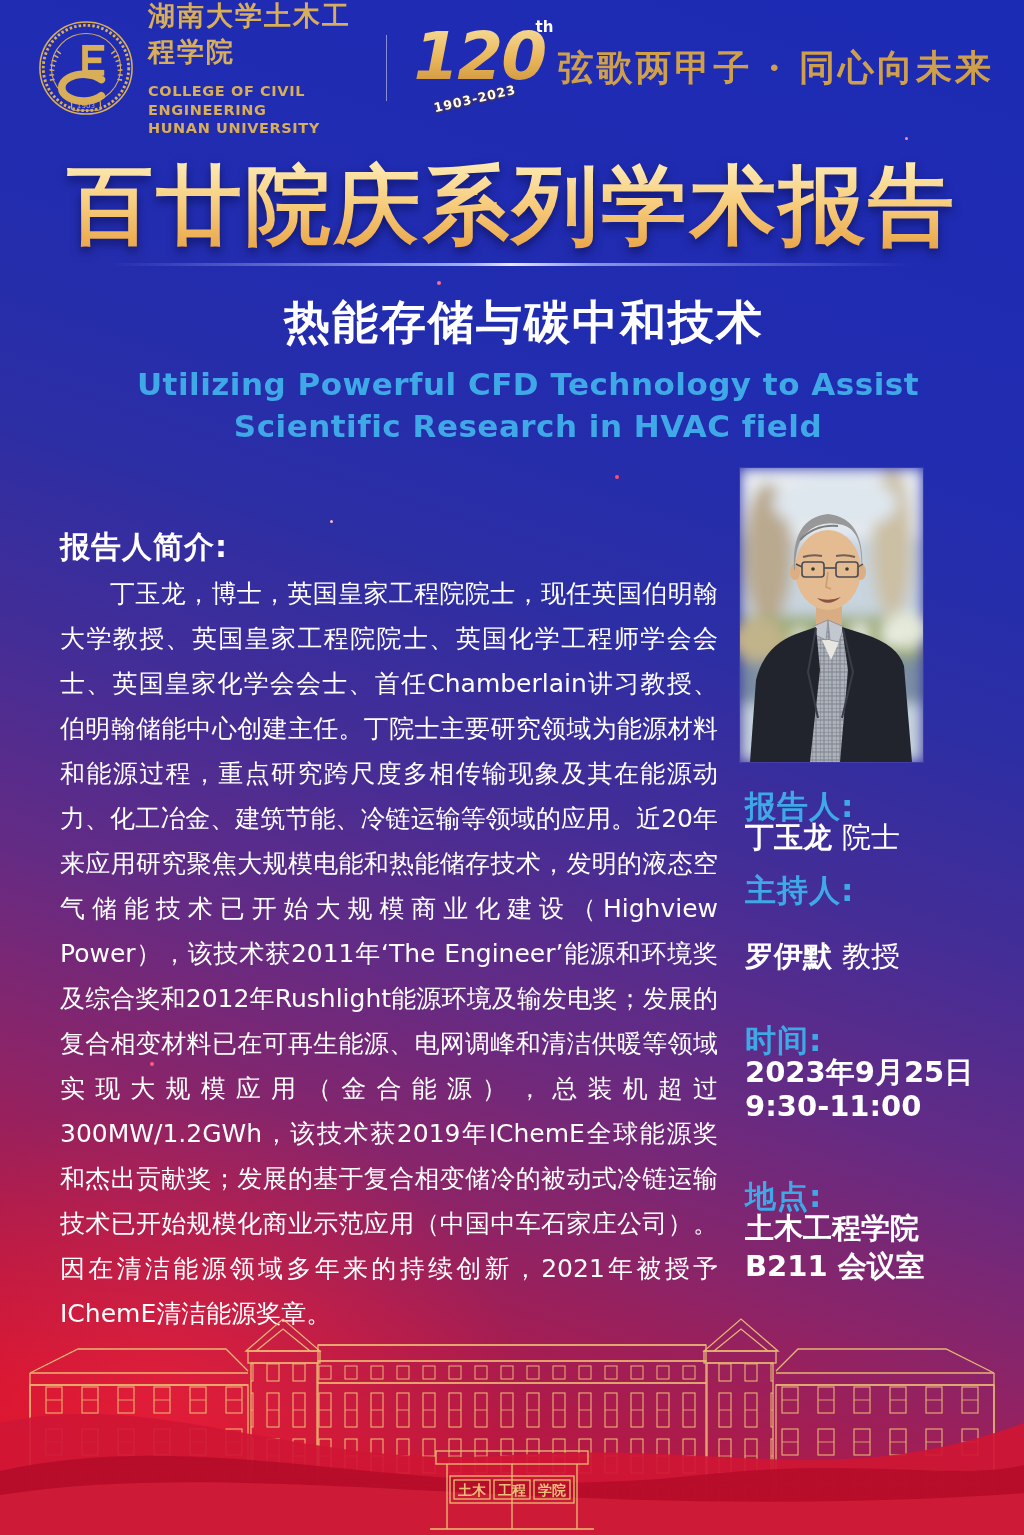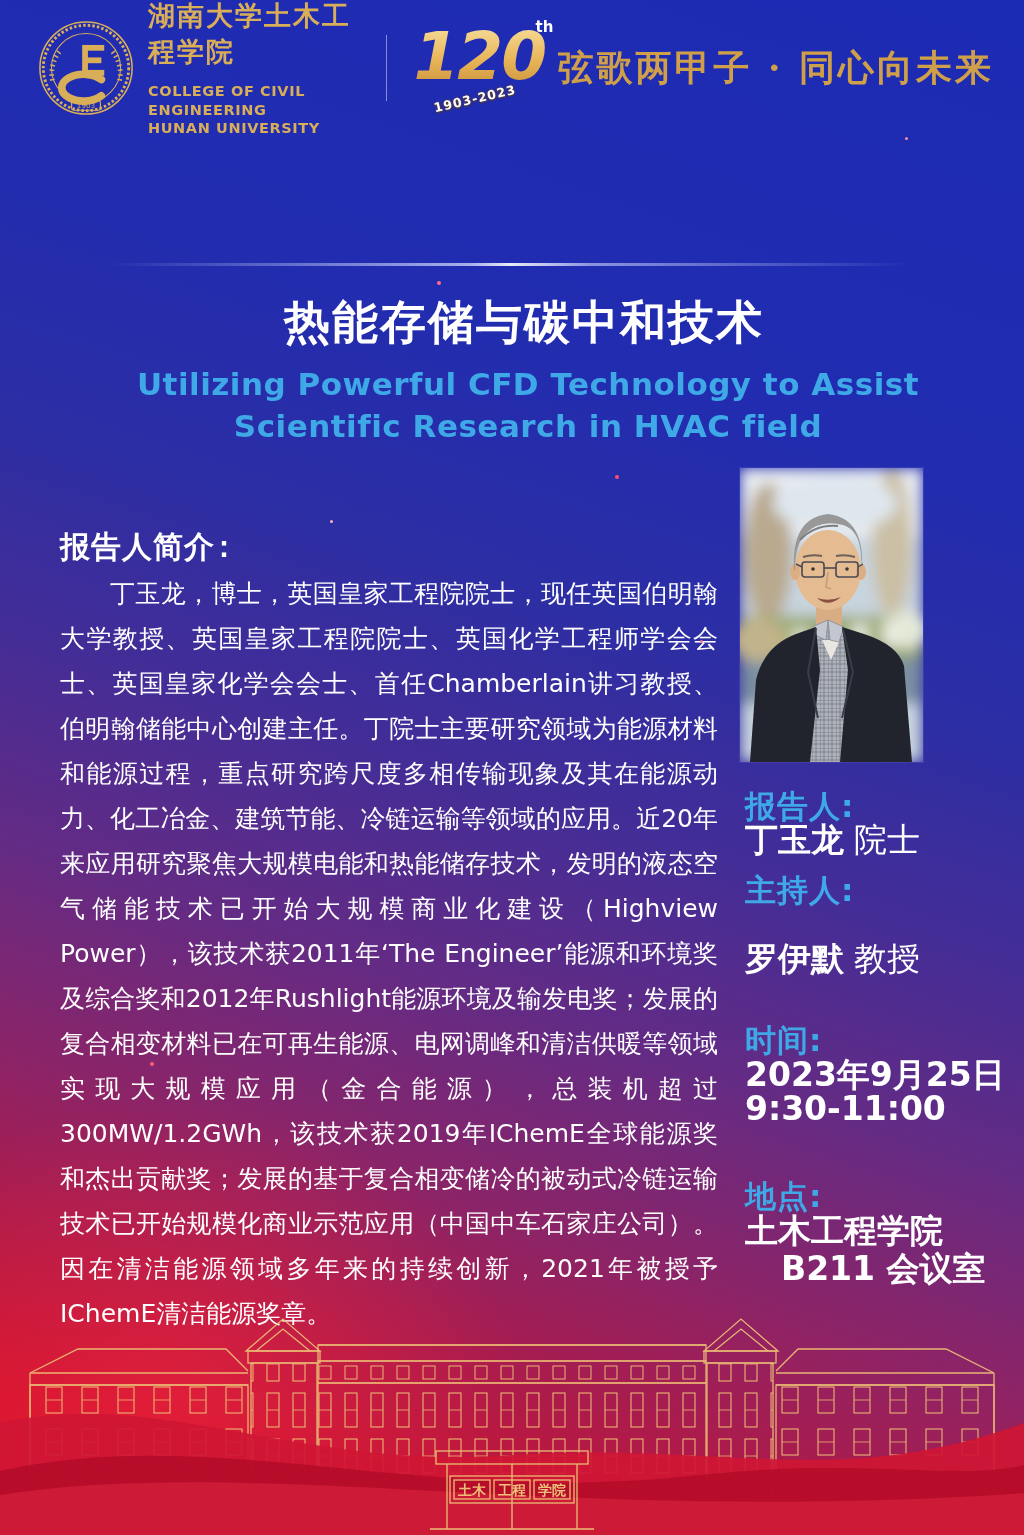--- a/index.html
+++ b/index.html
@@ -37,34 +37,34 @@
     -webkit-background-clip:text;background-clip:text;color:transparent;
     filter:drop-shadow(0 5px 5px rgba(5,8,60,.55));}
   .streak{position:absolute;top:263px;left:110px;width:800px;height:3px;
     background:linear-gradient(90deg,rgba(200,210,255,0),rgba(210,220,255,.75) 45%,rgba(255,255,255,.9) 50%,rgba(210,220,255,.6) 60%,rgba(200,210,255,0));
     border-radius:2px;}
   .subtitle-cn{position:absolute;top:292px;left:12px;width:100%;text-align:center;
     font-size:46px;font-weight:900;color:#ffffff;letter-spacing:2px;}
   .subtitle-en{position:absolute;top:363px;left:0;width:100%;text-align:center;
     font-size:31px;font-weight:700;color:#3fa9e8;line-height:42px;letter-spacing:.5px;padding-left:16px;}
   
-  .bio-heading{position:absolute;top:527px;left:60px;font-size:30px;font-weight:800;color:#fff;letter-spacing:1px;font-family:Liberation Mono, monospace;}
+  .bio-heading{position:absolute;top:527px;left:60px;font-size:30px;font-weight:800;color:#fff;letter-spacing:1px;}
   .bio-text{position:absolute;top:571px;left:60px;width:658px;
     font-size:25px;line-height:45px;color:#fff;text-align:justify;text-indent:2em;}
   
   .photo{position:absolute;top:468px;left:740px;width:183px;height:294px;box-shadow:0 0 0 1px rgba(255,255,255,.08);}
   .side{position:absolute;left:745px;white-space:nowrap;}
   .side-label{font-size:31px;font-weight:800;color:#3fa9e8;letter-spacing:1px;}
-  .side-value{font-size:33px;color:#fff;}
+  .side-value{font-size:29px;color:#fff;}
   .v-name{font-weight:800;margin-right:10px;}
   .v-bold{font-weight:800;}
   .p-speaker-label{top:786px;} .p-speaker{top:818px;}
   .p-host-label{top:870px;}    .p-host{top:937px;}
   .p-time-label{top:1020px;}   .p-date{top:1053px;} .p-time{top:1089px;}
-  .p-loc-label{top:1176px;}    .p-loc1{top:1209px;} .p-loc2{top:1247px;margin-left:36px;}
+  .p-loc-label{top:1176px;}    .p-loc1{top:1209px;} .p-loc2{top:1247px;}
   
   .building{position:absolute;left:0;bottom:0;width:1024px;height:240px;}
   
   .dot{position:absolute;border-radius:50%;pointer-events:none;}
 </style>
 </head>
 <body>
 
 <div class="poster">
   <div class="glow"></div>
@@ -99,20 +99,21 @@
 
     <div class="anniv">
       <span class="num">120</span>
       <span class="th">th</span>
       <span class="years">1903-2023</span>
     </div>
 
     <div class="slogan">弦歌两甲子 · 同心向未来</div>
   </div>
 
+  <div class="main-title">百廿院庆系列学术报告</div>
   <div class="streak"></div>
   <div class="subtitle-cn">热能存储与碳中和技术</div>
   <div class="subtitle-en">
     <div>Utilizing Powerful CFD Technology to Assist</div>
     <div>Scientific Research in HVAC field</div>
   </div>
 
   <div class="bio-heading">报告人简介:</div>
   <div class="bio-text">丁玉龙，博士，英国皇家工程院院士，现任英国伯明翰大学教授、英国皇家工程院院士、英国化学工程师学会会士、英国皇家化学会会士、首任Chamberlain讲习教授、伯明翰储能中心创建主任。丁院士主要研究领域为能源材料和能源过程，重点研究跨尺度多相传输现象及其在能源动力、化工冶金、建筑节能、冷链运输等领域的应用。近20年来应用研究聚焦大规模电能和热能储存技术，发明的液态空气储能技术已开始大规模商业化建设（Highview Power），该技术获2011年‘The Engineer’能源和环境奖及综合奖和2012年Rushlight能源环境及输发电奖；发展的复合相变材料已在可再生能源、电网调峰和清洁供暖等领域实现大规模应用（金合能源），总装机超过300MW/1.2GWh，该技术获2019年IChemE全球能源奖和杰出贡献奖；发展的基于复合相变储冷的被动式冷链运输技术已开始规模化商业示范应用（中国中车石家庄公司）。因在清洁能源领域多年来的持续创新，2021年被授予IChemE清洁能源奖章。</div>
 

